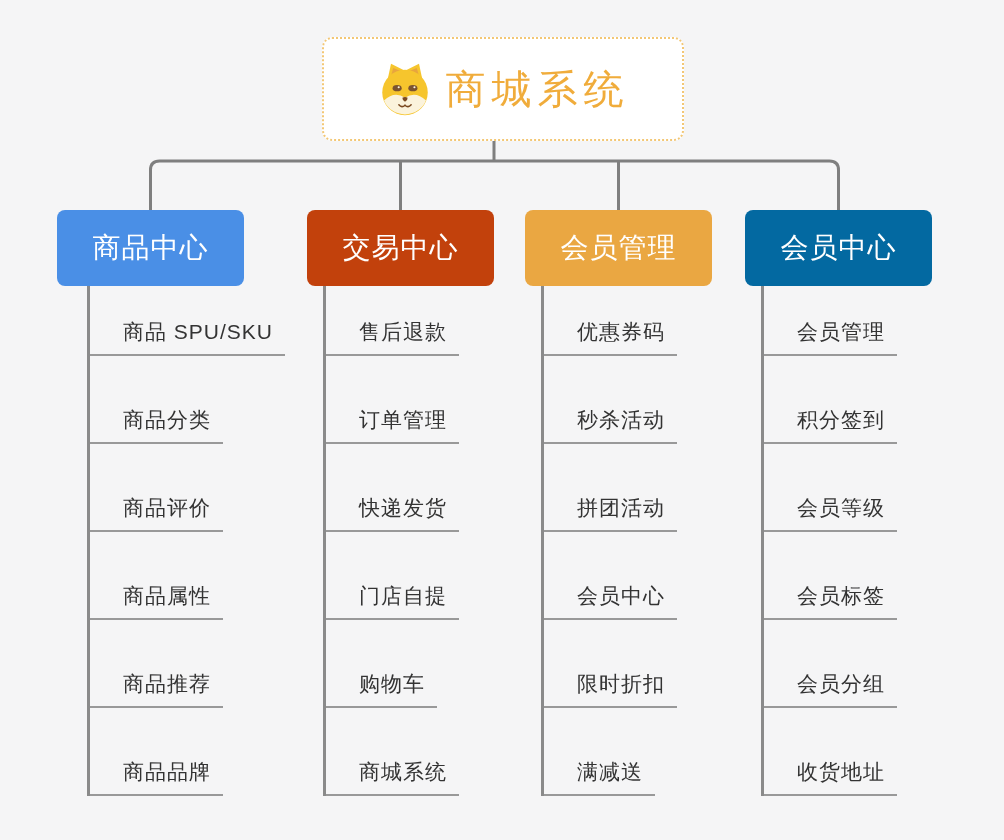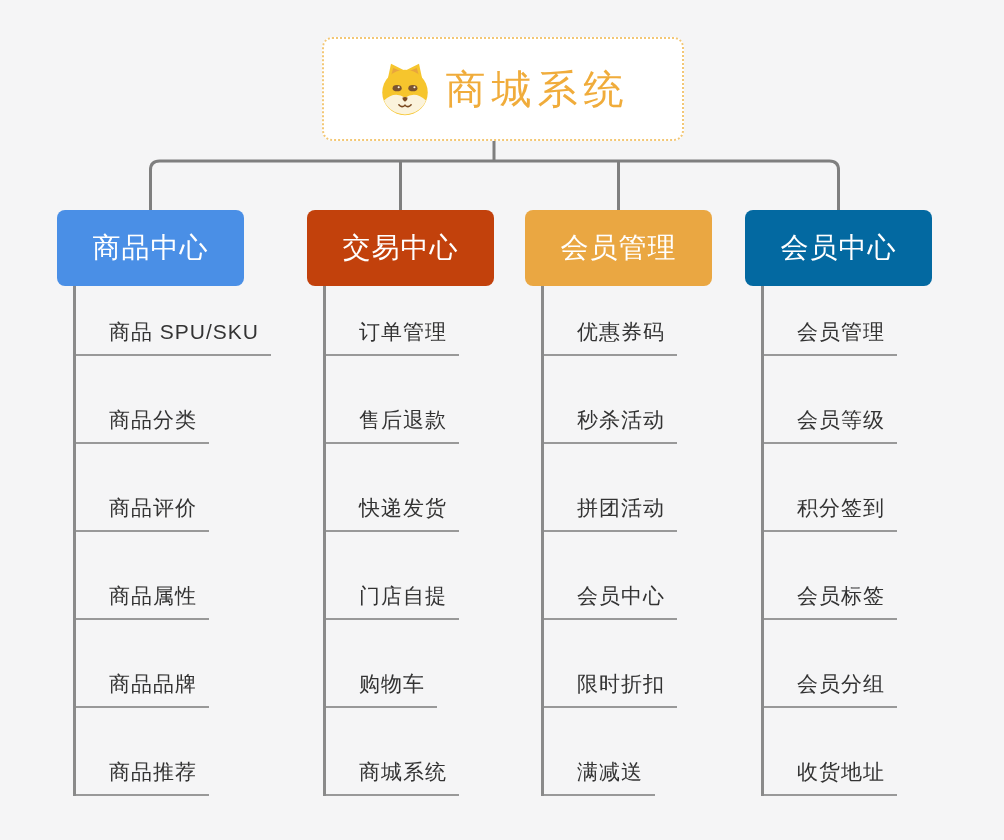--- a/index.html
+++ b/index.html
@@ -63,21 +63,21 @@
   .branch-3 { left: 745px; }
 
   
   .leaf-column {
     position: absolute;
     top: 268px;
     width: 232px;
     border-left: 3px solid #8a8a8a;
     z-index: 2;
   }
-  .col-0 { left: 73px; }
+  .col-0 { left: 87px; }
   .col-1 { left: 323px; }
   .col-2 { left: 541px; }
   .col-3 { left: 761px; }
 
   .leaf-row {
     height: 88px;
     display: flex;
     align-items: flex-end;
   }
   .leaf {
@@ -141,35 +141,35 @@
   <div class="leaf-row">
       <span class="leaf">商品分类</span>
     </div>
   <div class="leaf-row">
       <span class="leaf">商品评价</span>
     </div>
   <div class="leaf-row">
       <span class="leaf">商品属性</span>
     </div>
   <div class="leaf-row">
+      <span class="leaf">商品推荐</span>
+    </div>
+  <div class="leaf-row">
       <span class="leaf">商品品牌</span>
     </div>
-  <div class="leaf-row">
-      <span class="leaf">商品推荐</span>
-    </div>
 </div>
 
 <div class="leaf-column col-1">
   <div class="leaf-row">
+      <span class="leaf">售后退款</span>
+    </div>
+  <div class="leaf-row">
       <span class="leaf">订单管理</span>
     </div>
   <div class="leaf-row">
-      <span class="leaf">售后退款</span>
-    </div>
-  <div class="leaf-row">
       <span class="leaf">快递发货</span>
     </div>
   <div class="leaf-row">
       <span class="leaf">门店自提</span>
     </div>
   <div class="leaf-row">
       <span class="leaf">购物车</span>
     </div>
   <div class="leaf-row">
       <span class="leaf">商城系统</span>
@@ -195,26 +195,26 @@
   <div class="leaf-row">
       <span class="leaf">满减送</span>
     </div>
 </div>
 
 <div class="leaf-column col-3">
   <div class="leaf-row">
       <span class="leaf">会员管理</span>
     </div>
   <div class="leaf-row">
+      <span class="leaf">积分签到</span>
+    </div>
+  <div class="leaf-row">
       <span class="leaf">会员等级</span>
     </div>
   <div class="leaf-row">
-      <span class="leaf">积分签到</span>
-    </div>
-  <div class="leaf-row">
       <span class="leaf">会员标签</span>
     </div>
   <div class="leaf-row">
       <span class="leaf">会员分组</span>
     </div>
   <div class="leaf-row">
       <span class="leaf">收货地址</span>
     </div>
 </div>
 

